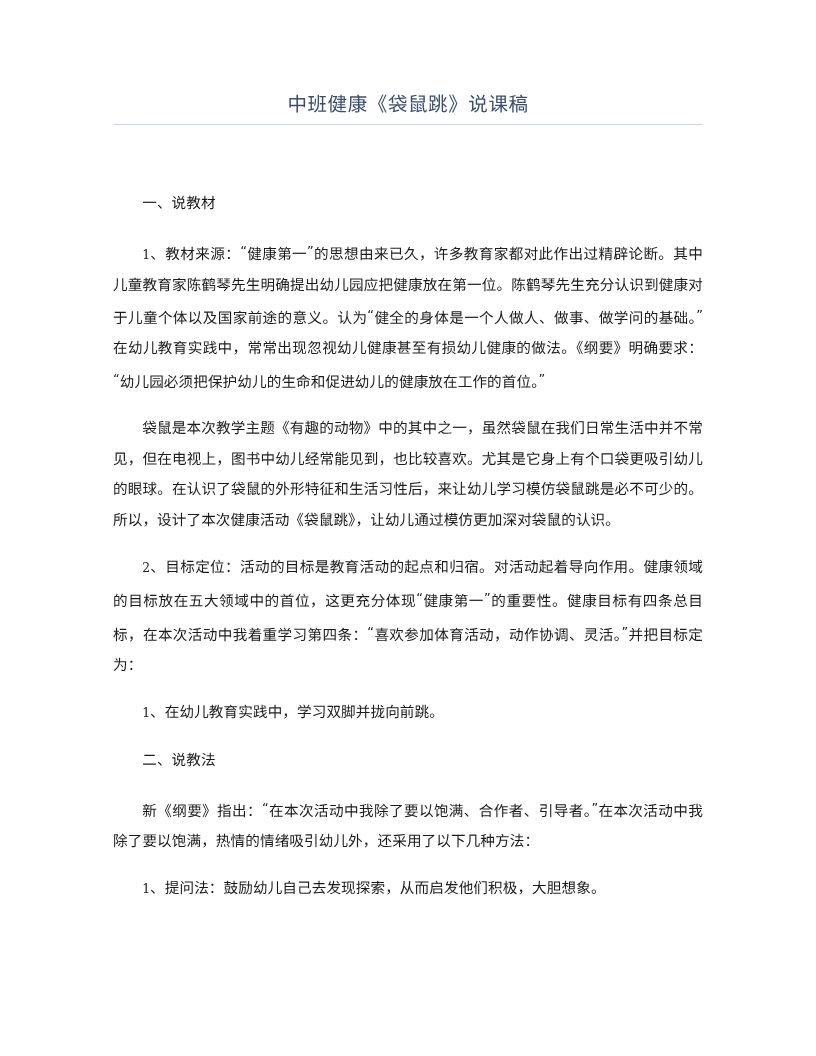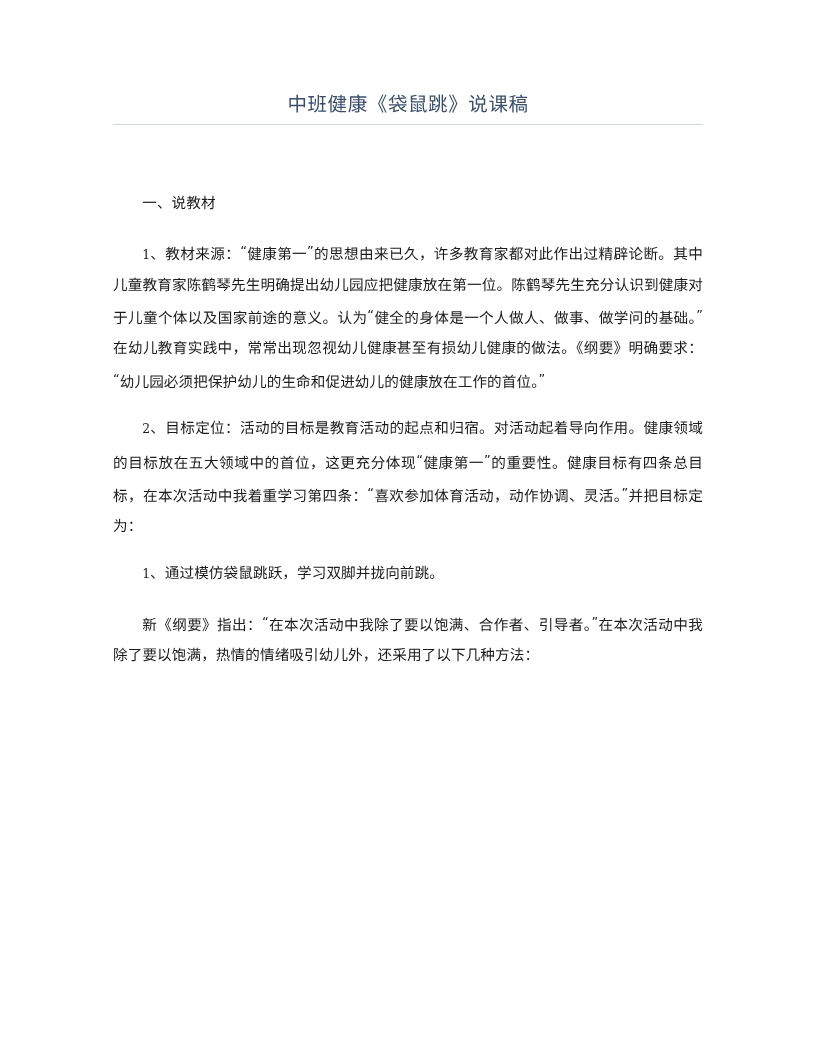--- a/index.html
+++ b/index.html
@@ -112,25 +112,28 @@
     <h1 class="doc-title">中班健康《袋鼠跳》说课稿</h1>
     <div class="title-rule"></div>
   </div>
 
   <div class="body-area">
 
     <p class="para heading"><span>一、说教材</span></p>
 
     <p class="para"><span class="num">1</span><span>、教材来源：</span><span class="q">“</span><span>健康第一</span><span class="q">”</span><span>的思想由来已久，许多教育家都对此作出过精辟论断。其中儿童教育家陈鹤琴先生明确提出幼儿园应把健康放在第一位。陈鹤琴先生充分认识到健康对于儿童个体以及国家前途的意义。认为</span><span class="q">“</span><span>健全的身体是一个人做人、做事、做学问的基础。</span><span class="q">”</span><span>在幼儿教育实践中，常常出现忽视幼儿健康甚至有损幼儿健康的做法。《纲要》明确要求：</span><span class="q">“</span><span>幼儿园必须把保护幼儿的生命和促进幼儿的健康放在工作的首位。</span><span class="q">”</span></p>
 
+    <p class="para"><span>袋鼠是本次教学主题《有趣的动物》中的其中之一，虽然袋鼠在我们日常生活中并不常见，但在电视上，图书中幼儿经常能见到，也比较喜欢。尤其是它身上有个口袋更吸引幼儿的眼球。在认识了袋鼠的外形特征和生活习性后，来让幼儿学习模仿袋鼠跳是必不可少的。所以，设计了本次健康活动《袋鼠跳》，让幼儿通过模仿更加深对袋鼠的认识。</span></p>
 
     <p class="para"><span class="num">2</span><span>、目标定位：活动的目标是教育活动的起点和归宿。对活动起着导向作用。健康领域的目标放在五大领域中的首位，这更充分体现</span><span class="q">“</span><span>健康第一</span><span class="q">”</span><span>的重要性。健康目标有四条总目标，在本次活动中我着重学习第四条：</span><span class="q">“</span><span>喜欢参加体育活动，动作协调、灵活。</span><span class="q">”</span><span>并把目标定为：</span></p>
 
-    <p class="para listitem"><span class="num">1</span><span>、通过模仿袋鼠跳跃，学习双脚并拢向前跳。</span></p>
+    <p class="para listitem"><span class="num">1</span><span>、在幼儿教育实践中，学习双脚并拢向前跳。</span></p>
 
 
+    <p class="para heading"><span>二、说教法</span></p>
 
     <p class="para"><span>新《纲要》指出：</span><span class="q">“</span><span>在本次活动中我除了要以饱满、合作者、引导者。</span><span class="q">”</span><span>在本次活动中我除了要以饱满，热情的情绪吸引幼儿外，还采用了以下几种方法：</span></p>
 
+    <p class="para listitem"><span class="num">1</span><span>、提问法：鼓励幼儿自己去发现探索，从而启发他们积极，大胆想象。</span></p>
 
 
   </div>
 </div>
 
 </body></html>

